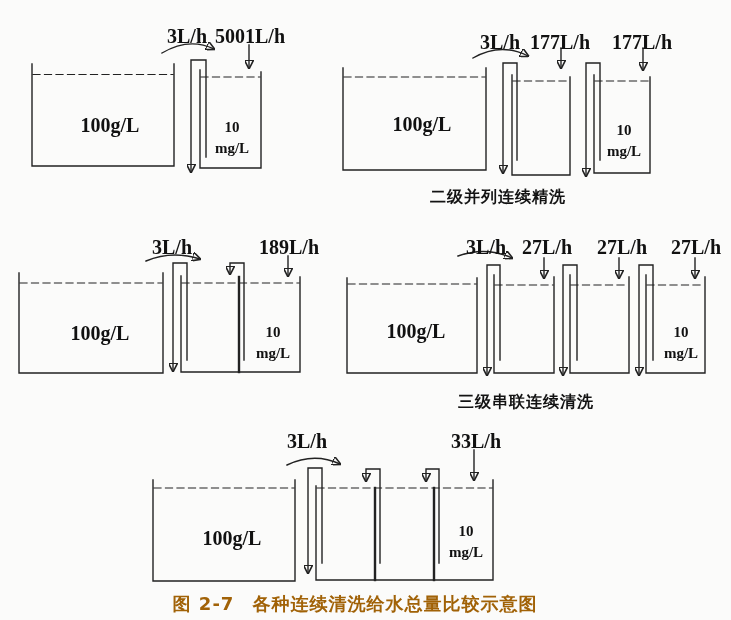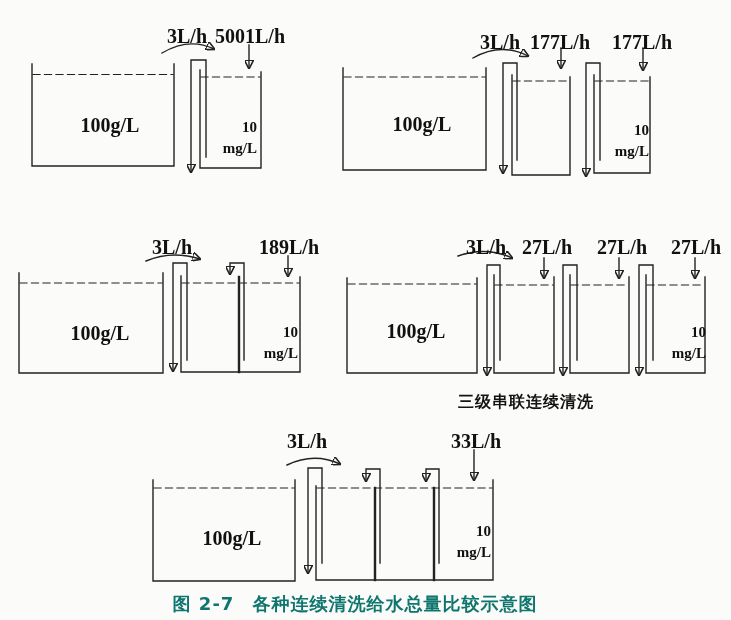--- a/index.html
+++ b/index.html
@@ -9,29 +9,29 @@
   }
   svg{position:absolute;left:0;top:0;}
   .lineart path{fill:none;stroke:#222;stroke-width:1.4;stroke-linecap:square;}
   .lineart path.dash{stroke-width:1.2;stroke-dasharray:7 4.5;}
   .lineart path.part{stroke-width:2.4;}
   .lbl{
     position:absolute;transform:translateX(-50%);white-space:nowrap;
     font-family:"Liberation Serif", serif;font-weight:bold;font-size:20px;color:#111;
   }
   .conc2{
-    transform:translateX(-50%);width:50px;white-space:normal;text-align:right;
+    transform:translateX(-50%);width:50px;white-space:normal;text-align:center;
     line-height:21px;font-size:15px;
   }
   .cap{
     font-family:"DejaVu Sans", sans-serif;font-size:16px;letter-spacing:1px;color:#131313;
   }
   .cap-side{transform:none;}
   .figcap{
-    font-family:"DejaVu Sans", sans-serif;font-size:18px;letter-spacing:1px;color:#0f766e;
+    font-family:"DejaVu Sans", sans-serif;font-size:18px;letter-spacing:1px;color:#a16207;
   }
   .figcap .gap{display:inline-block;width:18px;}
 </style>
 </head>
 <body>
 
 <div class="stage">
 
   <svg class="lineart" width="731" height="620" viewBox="0 0 731 620">
     <defs>
@@ -112,20 +112,21 @@
   <span class="lbl" style="left:187px;top:25px">3L/h</span>
   <span class="lbl" style="left:250px;top:25px">5001L/h</span>
   <span class="lbl" style="left:110px;top:114px">100g/L</span>
   <span class="lbl conc2" style="left:232px;top:117px">10 mg/L</span>
 
   <span class="lbl" style="left:500px;top:31px">3L/h</span>
   <span class="lbl" style="left:560px;top:31px">177L/h</span>
   <span class="lbl" style="left:642px;top:31px">177L/h</span>
   <span class="lbl" style="left:422px;top:113px">100g/L</span>
   <span class="lbl conc2" style="left:624px;top:120px">10 mg/L</span>
+  <span class="lbl cap" style="left:498px;top:187px">二级并列连续精洗</span>
 
   <span class="lbl" style="left:172px;top:236px">3L/h</span>
   <span class="lbl" style="left:289px;top:236px">189L/h</span>
   <span class="lbl" style="left:100px;top:322px">100g/L</span>
   <span class="lbl conc2" style="left:273px;top:322px">10 mg/L</span>
 
   <span class="lbl" style="left:486px;top:236px">3L/h</span>
   <span class="lbl" style="left:547px;top:236px">27L/h</span>
   <span class="lbl" style="left:622px;top:236px">27L/h</span>
   <span class="lbl" style="left:696px;top:236px">27L/h</span>

